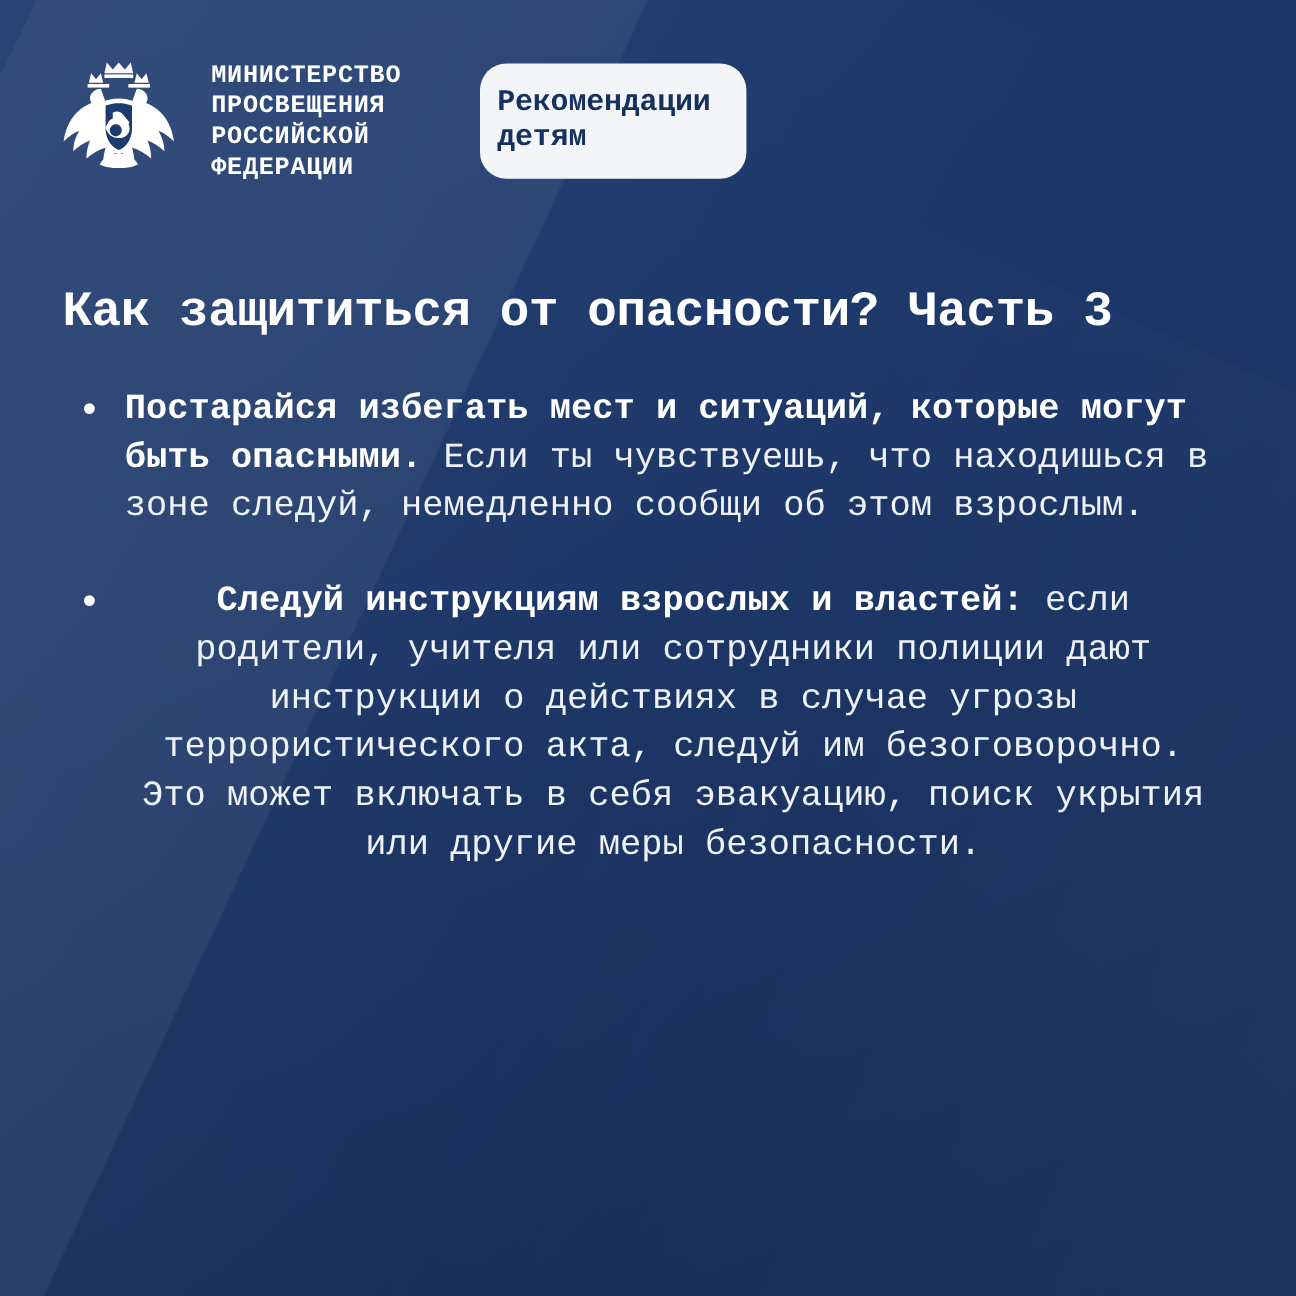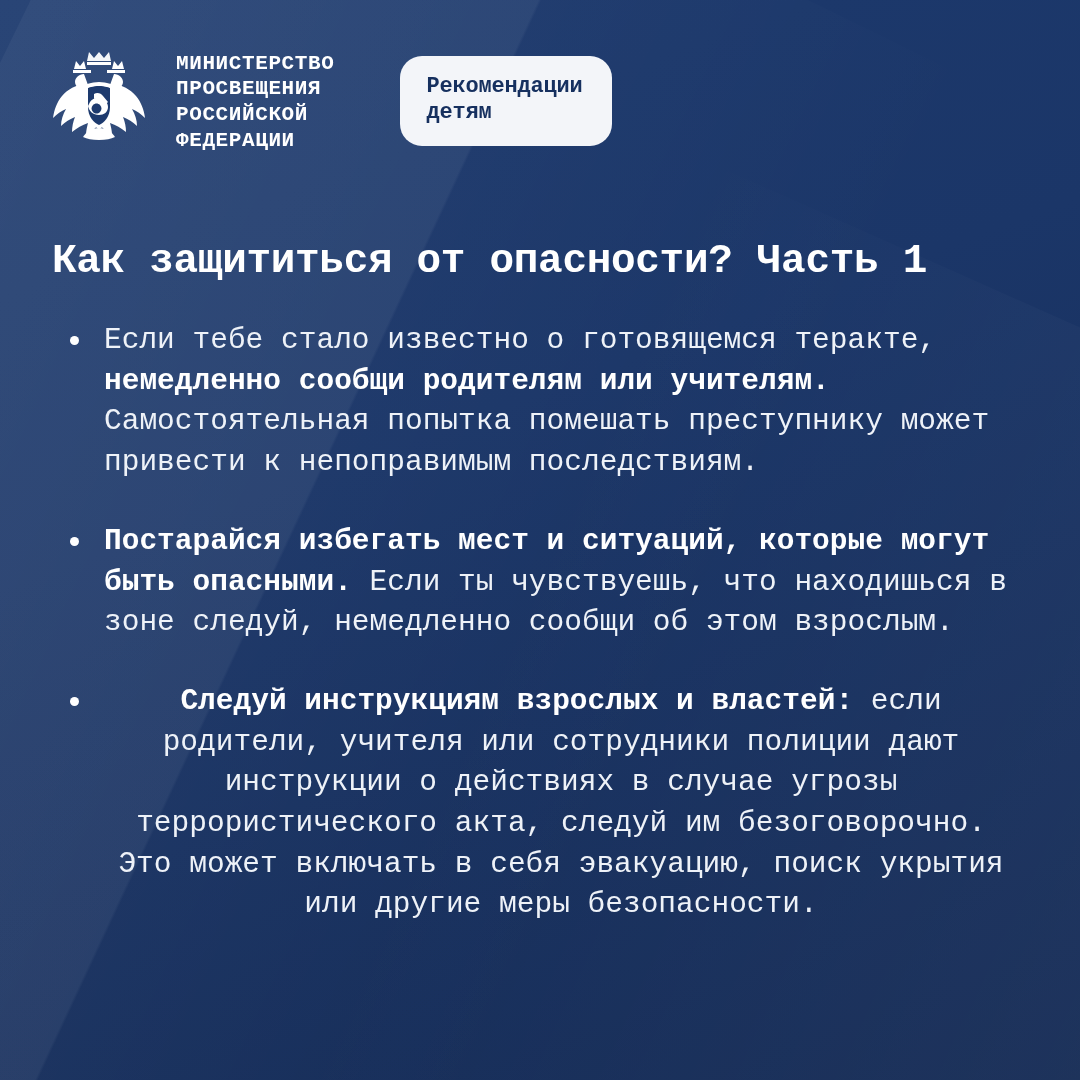--- a/index.html
+++ b/index.html
@@ -70,22 +70,22 @@
     letter-spacing: 0.6px;
     text-transform: uppercase;
     white-space: pre-line;
     padding-top: 2px;
   }
   .badge {
     margin-left: 48px;
     background: #f3f5f9;
     color: #16305f;
     border-radius: 22px;
-    padding: 18px 30px 20px 26px;
-    font-size: 22px;
+    padding: 18px 30px 20px 14px;
+    font-size: 25px;
     font-weight: bold;
     line-height: 1.16;
     letter-spacing: -0.2px;
     max-width: 330px;
     white-space: pre-line;
   }
 
   .content {
     position: relative;
     z-index: 3;
@@ -165,26 +165,22 @@
     </span>
     <div class="ministry-name">МИНИСТЕРСТВО
 ПРОСВЕЩЕНИЯ
 РОССИЙСКОЙ
 ФЕДЕРАЦИИ</div>
     <div class="badge">Рекомендации
 детям</div>
   </div>
 
   <div class="content">
-    <h1 class="title">Как защититься от опасности? Часть 1</h1>
+    <h1 class="title">Как защититься от опасности? Часть 3</h1>
     <ul class="points">
-      <li>
-        <span class="dot"></span>
-        <span class="point-text"><span>Если тебе стало известно о готовящемся теракте, </span><span class="b">немедленно сообщи родителям или учителям.</span><span> Самостоятельная попытка помешать преступнику может привести к непоправимым последствиям.</span></span>
-      </li>
       <li>
         <span class="dot"></span>
         <span class="point-text"><span class="b">Постарайся избегать мест и ситуаций, которые могут быть опасными.</span><span> Если ты чувствуешь, что находишься в зоне следуй, немедленно сообщи об этом взрослым.</span></span>
       </li>
       <li>
         <span class="dot"></span>
         <span class="point-text"><span class="b">Следуй инструкциям взрослых и властей:</span><span> если родители, учителя или сотрудники полиции дают инструкции о действиях в случае угрозы террористического акта, следуй им безоговорочно. Это может включать в себя эвакуацию, поиск укрытия или другие меры безопасности.</span></span>
       </li>
     </ul>
   </div>

